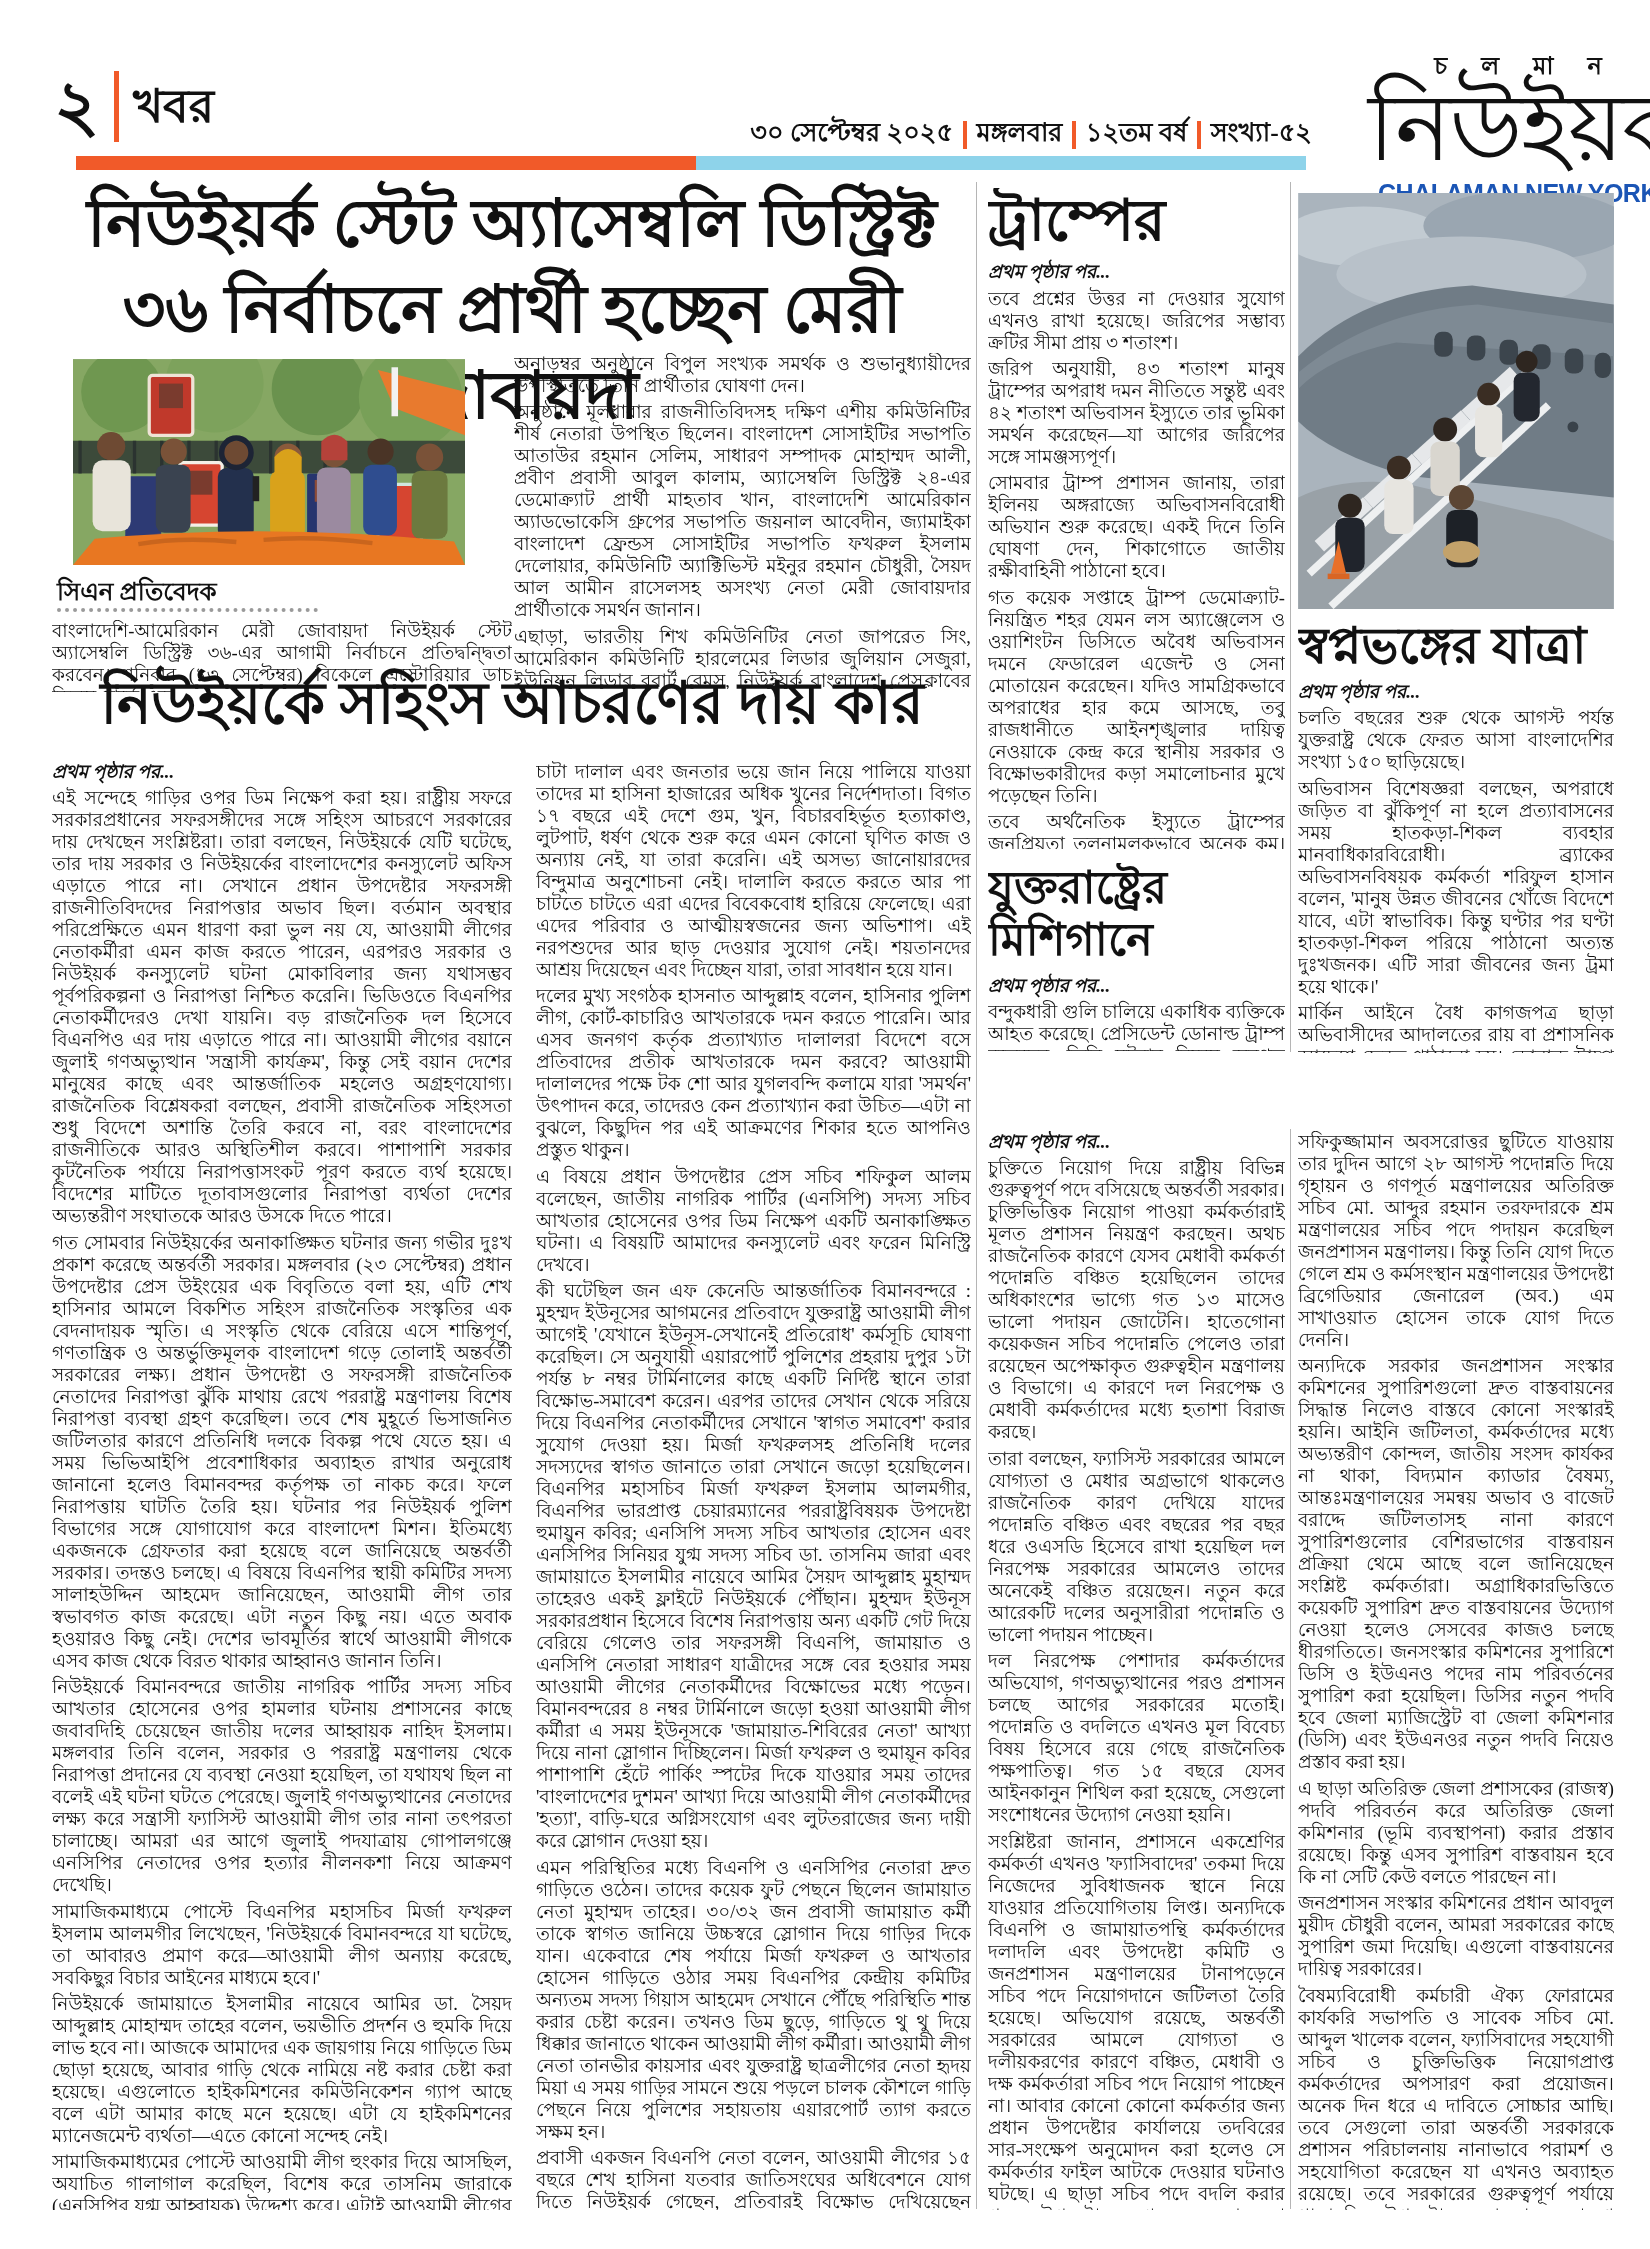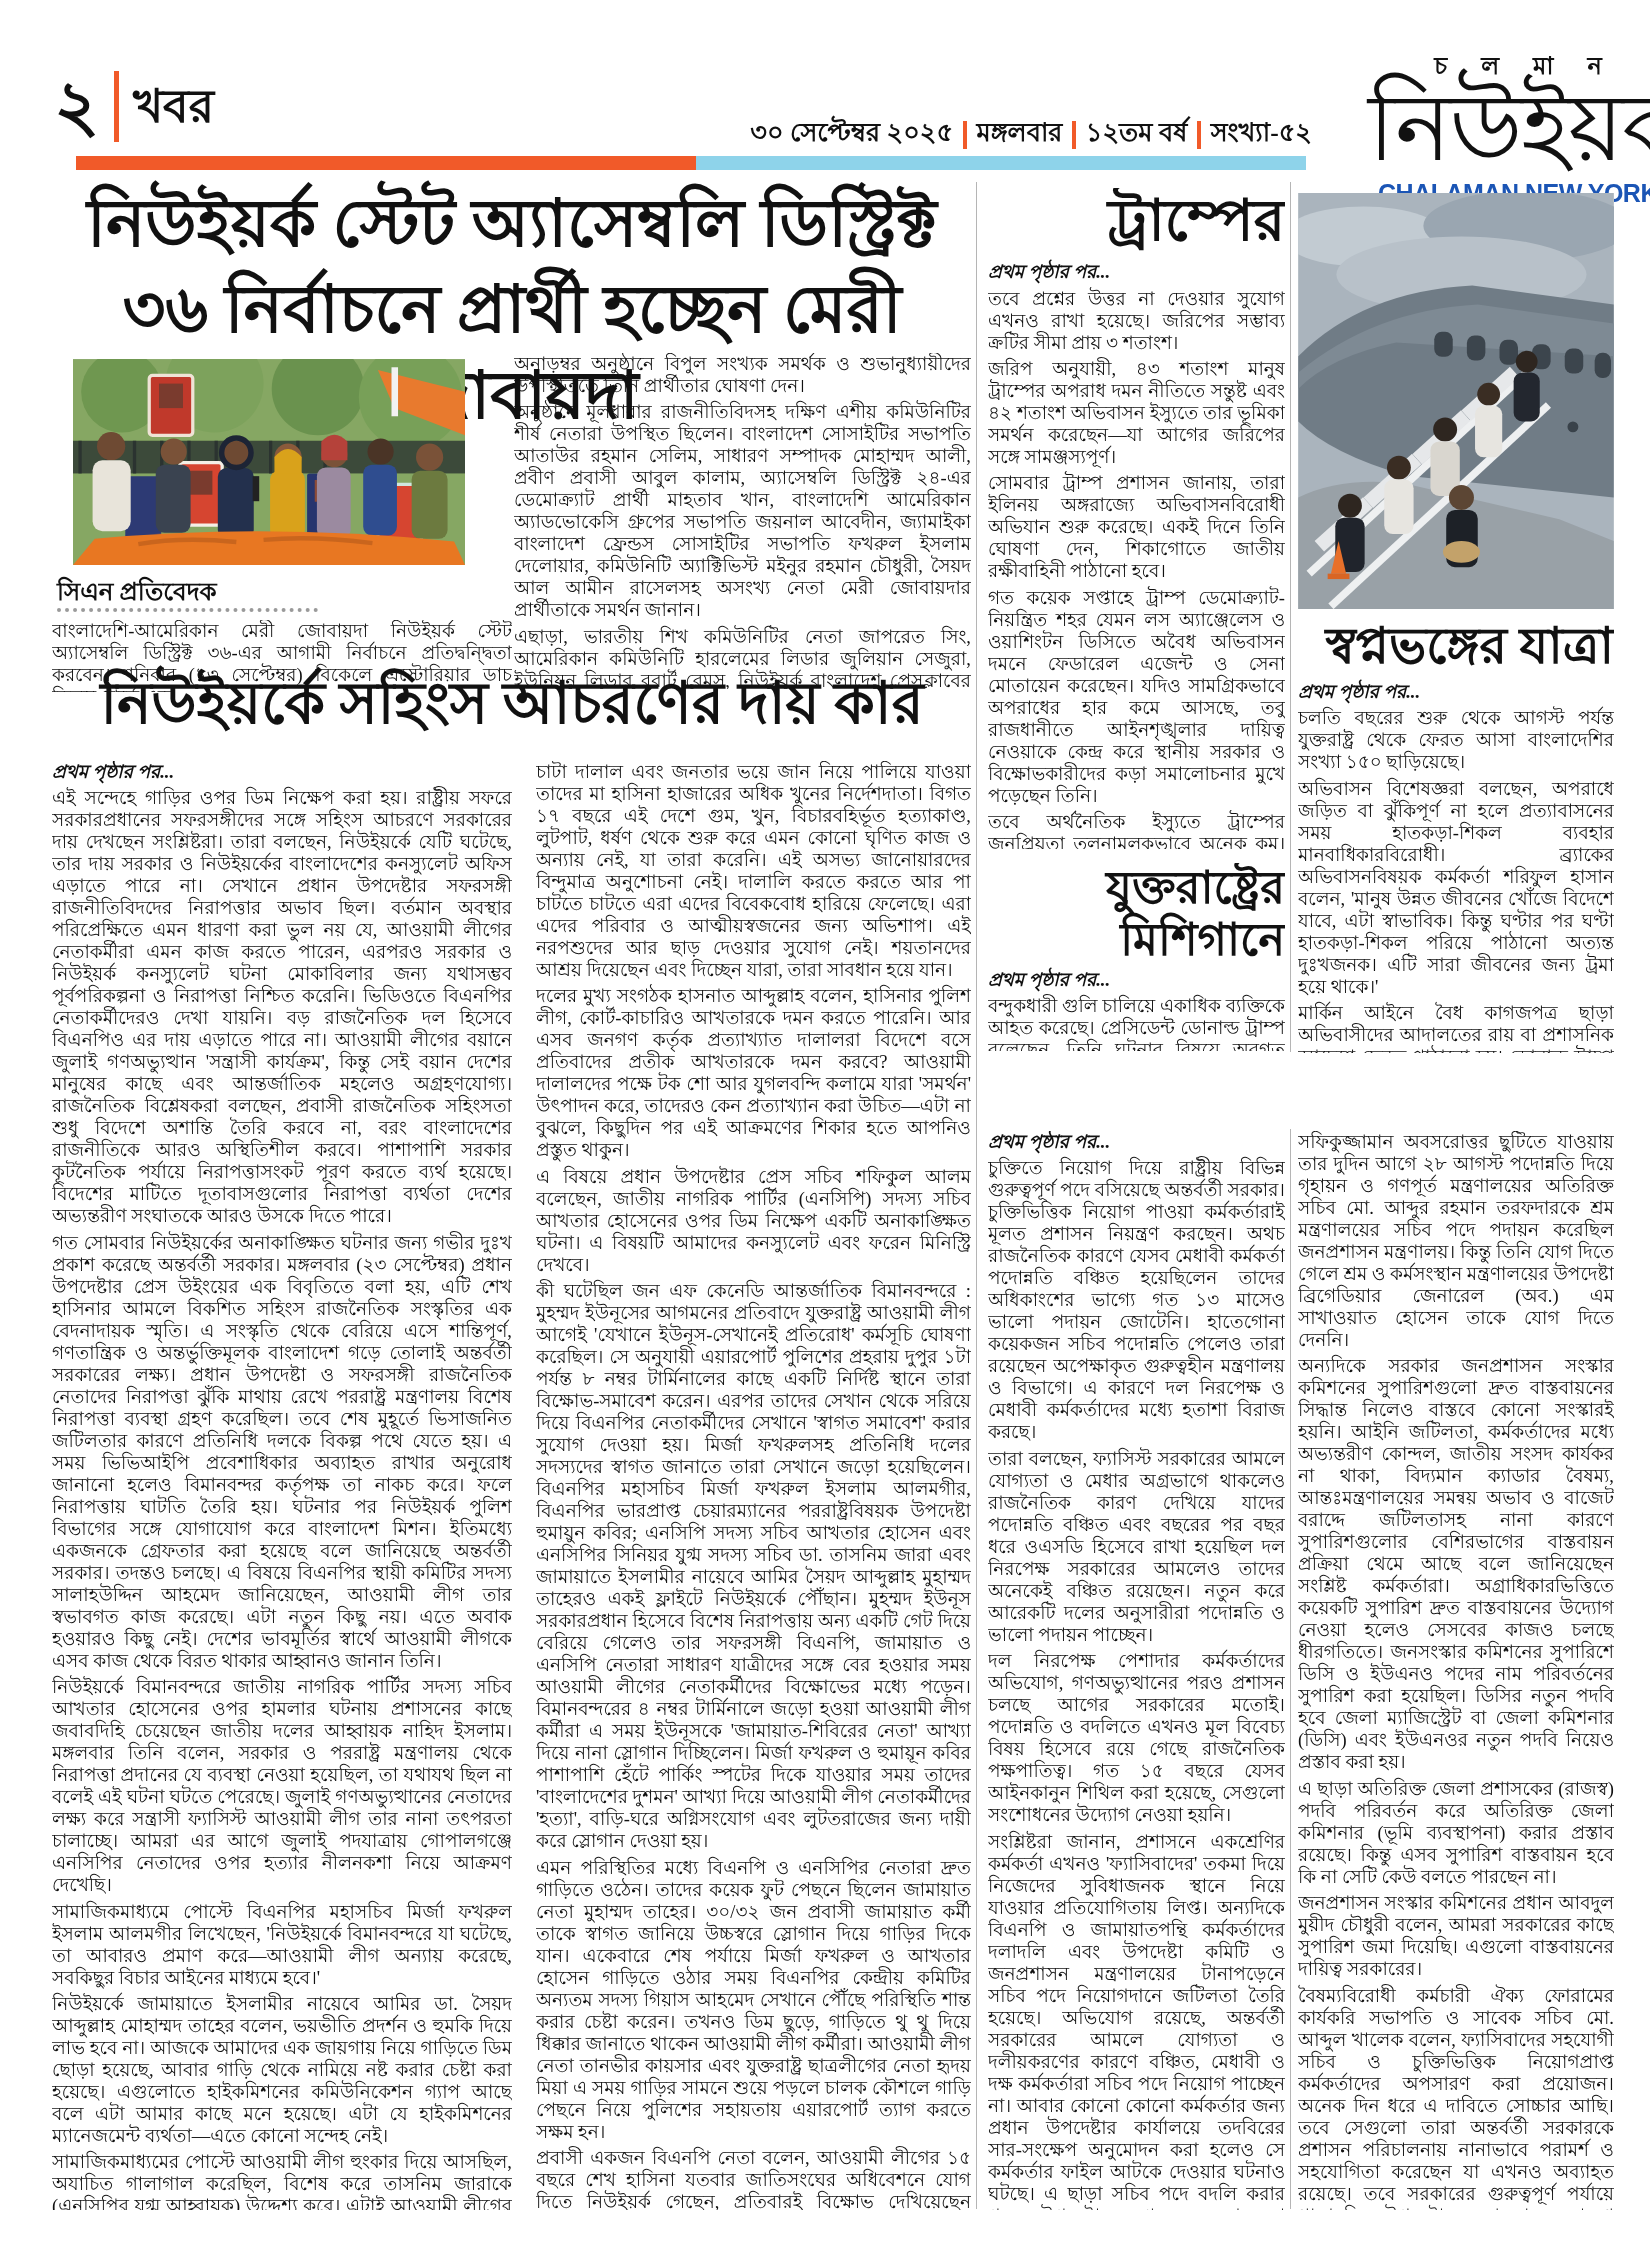--- a/index.html
+++ b/index.html
@@ -24,21 +24,21 @@
   .colorbar .left{width:620px;height:100%;background:var(--orange);}
   .colorbar .right{flex:1;height:100%;background:var(--lblue);}
 
   
   .vrule{width:1.1px;background:#b5b5b5;}
 
   
   .headline{font-weight:800;text-align:center;line-height:1.3;}
   .h1{left:52px;top:181px;width:920px;font-size:66px;}
   .h2{left:52px;top:671px;width:920px;font-size:58px;line-height:1.15;}
-  .h-col{font-weight:800;text-align:right;line-height:1.15;}
+  .h-col{font-weight:800;text-align:left;line-height:1.15;}
 
   
   .bodycol p{margin:0 0 4.4px 0;font-size:18.5px;line-height:22px;text-align:justify;}
   .cont{font-size:21px;font-weight:700;font-style:italic;margin:0 0 4.4px 0;}
   .byline{left:57px;top:573px;font-size:24.5px;font-weight:700;}
   .dotline{left:57px;top:608px;width:261px;border-bottom:4.9px dotted #9a9a9a;height:0;}
 
   .clip{overflow:hidden;}
   .photo-frame{background:#d8dde2;}
   svg{display:block;}
@@ -180,21 +180,21 @@
     <div>
         <p>তবে প্রশ্নের উত্তর না দেওয়ার সুযোগ এখনও রাখা হয়েছে। জরিপের সম্ভাব্য ক্রটির সীমা প্রায় ৩ শতাংশ।</p>
         <p>জরিপ অনুযায়ী, ৪৩ শতাংশ মানুষ ট্রাম্পের অপরাধ দমন নীতিতে সন্তুষ্ট এবং ৪২ শতাংশ অভিবাসন ইস্যুতে তার ভূমিকা সমর্থন করেছেন—যা আগের জরিপের সঙ্গে সামঞ্জস্যপূর্ণ।</p>
         <p>সোমবার ট্রাম্প প্রশাসন জানায়, তারা ইলিনয় অঙ্গরাজ্যে অভিবাসনবিরোধী অভিযান শুরু করেছে। একই দিনে তিনি ঘোষণা দেন, শিকাগোতে জাতীয় রক্ষীবাহিনী পাঠানো হবে।</p>
         <p>গত কয়েক সপ্তাহে ট্রাম্প ডেমোক্র্যাট-নিয়ন্ত্রিত শহর যেমন লস অ্যাঞ্জেলেস ও ওয়াশিংটন ডিসিতে অবৈধ অভিবাসন দমনে ফেডারেল এজেন্ট ও সেনা মোতায়েন করেছেন। যদিও সামগ্রিকভাবে অপরাধের হার কমে আসছে, তবু রাজধানীতে আইনশৃঙ্খলার দায়িত্ব নেওয়াকে কেন্দ্র করে স্থানীয় সরকার ও বিক্ষোভকারীদের কড়া সমালোচনার মুখে পড়েছেন তিনি।</p>
         <p>তবে অর্থনৈতিক ইস্যুতে ট্রাম্পের জনপ্রিয়তা তুলনামূলকভাবে অনেক কম। মাত্র ৩৬ শতাংশ আমেরিকান তার অর্থনৈতিক নেতৃত্বে সন্তুষ্ট, আর মাত্র ৩০ শতাংশ মনে করেন তিনি সাধারণ মানুষের জীবনযাত্রার ব্যয় মোকাবিলায় ভালো কাজ করছেন।</p>
       </div>
   </div>
 
   <div class="abs bodycol clip" style="left:988px;top:863px;width:297px;height:188px;">
-    <div class="h-col" style="font-size:45px;margin-bottom:2px;">যুক্তরাষ্ট্রের মিশিগানে</div>
+    <div class="h-col" style="font-size:45px;margin-bottom:8px;">যুক্তরাষ্ট্রের মিশিগানে</div>
     <p class="cont">প্রথম পৃষ্ঠার পর...</p>
     <div>
         <p>বন্দুকধারী গুলি চালিয়ে একাধিক ব্যক্তিকে আহত করেছে। প্রেসিডেন্ট ডোনাল্ড ট্রাম্প বলেছেন, তিনি ঘটনার বিষয়ে অবগত আছেন এবং এফবিআই বিষয়টি তদন্ত করছে।</p>
       </div>
   </div>
 
   <div class="abs photo-frame clip" style="left:1298px;top:193px;width:316px;height:416px;">
     <svg width="316" height="416" viewBox="0 0 580 765">
       <rect width="580" height="765" fill="#aab4bd"></rect>
       <ellipse cx="120" cy="80" rx="150" ry="55" fill="#c2cbd2"></ellipse>

